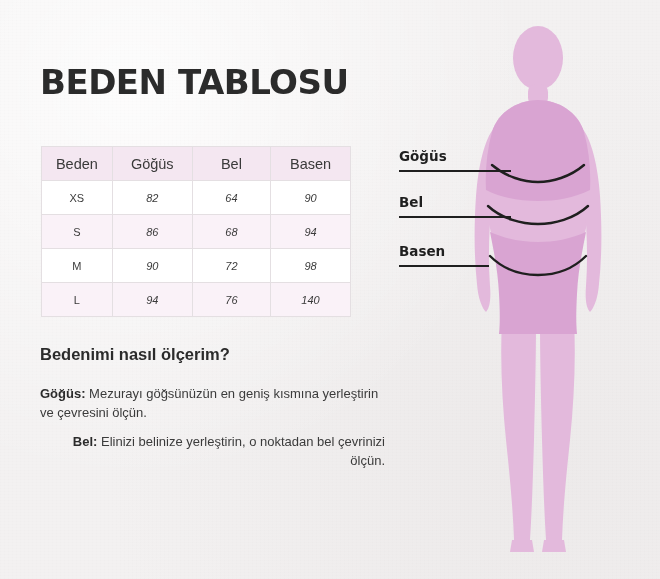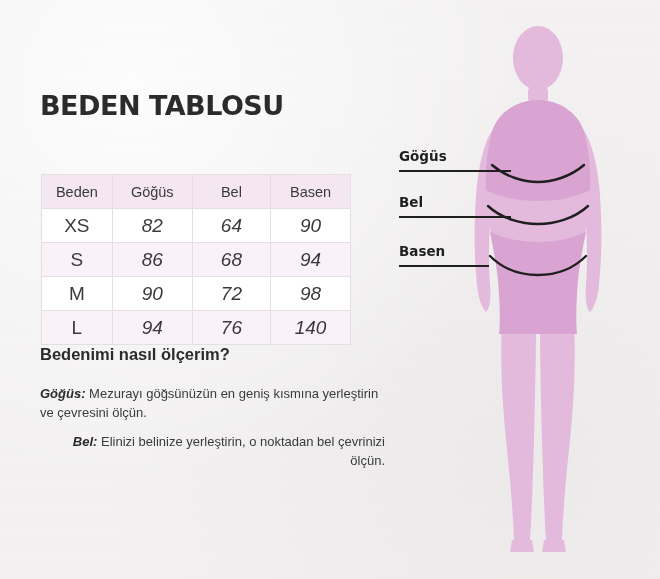--- a/index.html
+++ b/index.html
@@ -32,43 +32,41 @@
       repeating-linear-gradient(0deg, rgba(0,0,0,0.012) 0px, rgba(0,0,0,0.012) 1px, rgba(255,255,255,0) 1px, rgba(255,255,255,0) 3px),
       repeating-linear-gradient(90deg, rgba(0,0,0,0.010) 0px, rgba(0,0,0,0.010) 1px, rgba(255,255,255,0) 1px, rgba(255,255,255,0) 4px);
     pointer-events: none;
   }
 
   
   #title {
     position: absolute;
     left: 40px;
     top: 62px;
-    font-size: 27px;
+    font-size: 34px;
     font-weight: 700;
     letter-spacing: -0.5px;
     color: #2b2b2b;
     font-family: "DejaVu Sans", sans-serif;
-    margin-top: 28px;
   }
 
   
   #size-table {
     position: absolute;
     left: 41px;
     top: 146px;
     width: 310px;
     border-collapse: collapse;
     background: #ffffff;
     box-shadow: 0 0 0 1px rgba(0,0,0,0.0);
-    margin-top: 28px;
   }
   #size-table th, #size-table td {
     border: 1px solid #e4dfe2;
     text-align: center;
-    font-size: 19px;
+    font-size: 11px;
     color: #3a3a3a;
     height: 31px;
     font-weight: 400;
     font-family: "Liberation Sans", sans-serif;
   }
   #size-table thead th {
     background: #f4e7f1;
     font-size: 14.5px;
     color: #3a3a3a;
     height: 31px;
@@ -96,21 +94,20 @@
     position: absolute;
     left: 40px;
     width: 345px;
     font-size: 13px;
     line-height: 19px;
     color: #3b3b3b;
   }
   .para b {
     font-weight: 700;
     color: #2b2b2b;
-    font-style: italic;
   }
   #para-1 { top: 384px; }
   #para-2 { top: 432px; text-align: right; }
   #para-3 { top: 463px; }
 
   
   #figure-wrap {
     position: absolute;
     right: 0;
     top: 0;

